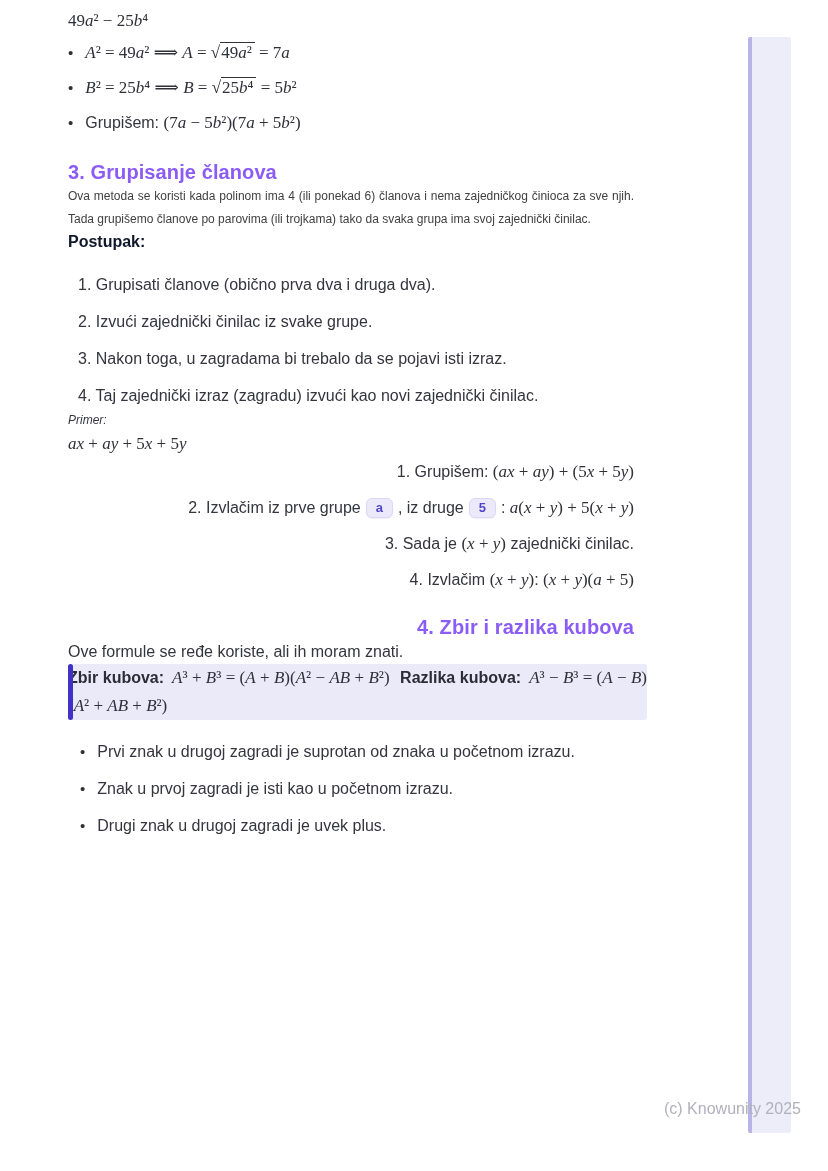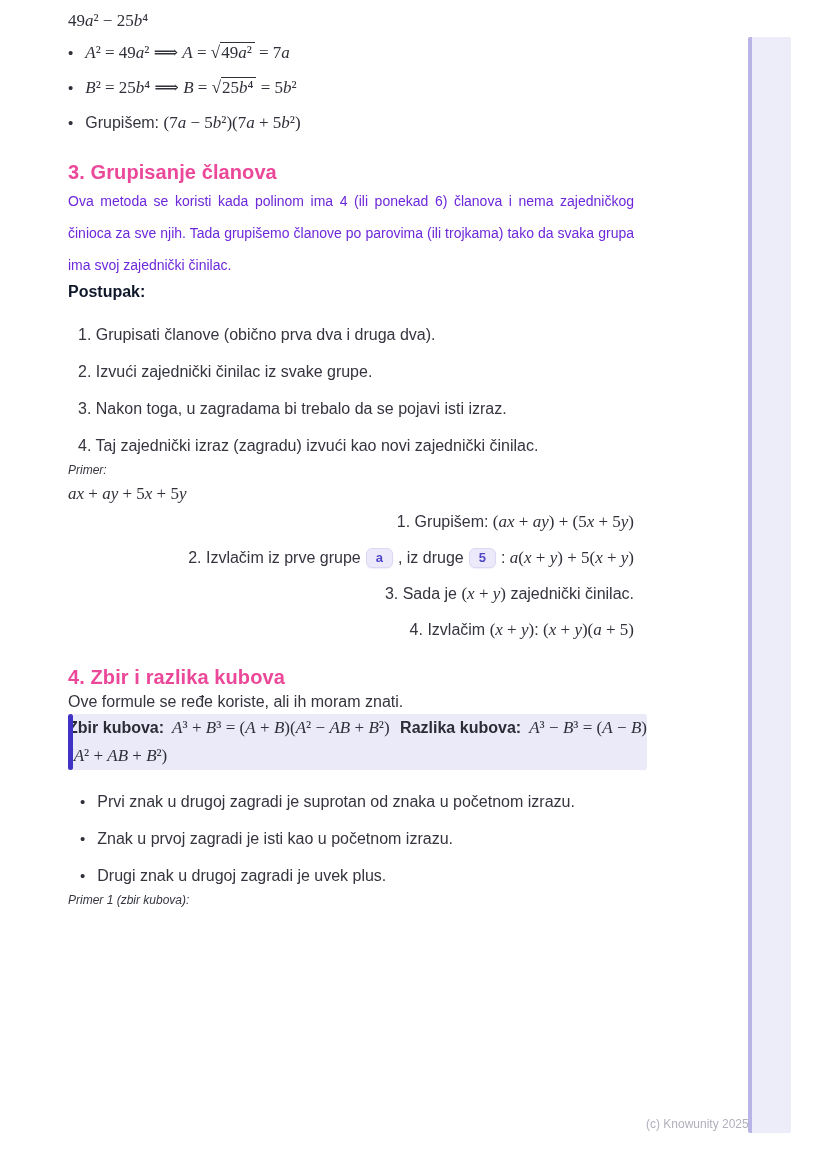--- a/index.html
+++ b/index.html
@@ -18,23 +18,23 @@
   .sq .sqs{font-style:normal;}
   .sq .sqr{display:inline-block;border-top:1.4px solid currentColor;padding:0 3px 0 1px;line-height:1.15;}
 
   
   .expr{margin-top:42px;line-height:24px;}
   .intro-list{margin-top:4px;list-style:none;padding-left:12px;}
   .intro-list li{line-height:24px;margin-bottom:11px;font-size:16px;margin-top:8px;}
   .intro-list li:last-child{margin-bottom:0;}
   .intro-list li::before{content:"•";margin-right:12px;font-size:15px;color:#2f3039;}
 
-  h2.sec{margin-top:24px;font-size:20px;line-height:26px;font-weight:700;color:#ec4899;letter-spacing:.1px;}
-  h2.sec4{margin-top:21px;}
-  .para{margin-top:17px;font-size:14px;line-height:32px;text-align:justify;color:#6d28d9;}
+  h2.sec{margin-top:24px;font-size:20px;line-height:26px;font-weight:700;color:#8b5cf6;letter-spacing:.1px;}
+  h2.sec4{margin-top:21px;text-align:right;}
+  .para{margin-top:17px;font-size:12px;line-height:23px;text-align:justify;color:#404040;}
   .para2{margin-top:17px;font-size:16px;line-height:24px;}
   .blabel{margin-top:16px;font-size:16px;line-height:22px;font-weight:700;color:#0f172a;}
   .ilabel{font-style:italic;font-size:12px;line-height:24px;color:#34353e;}
   .primer{margin-top:7px;}
   .napomena{margin-top:30px;}
   .primer1{margin-top:7px;}
 
   ol.nlist{margin-top:20px;list-style:none;counter-reset:n;padding-left:10px;}
   ol.nlist li{counter-increment:n;line-height:24px;margin-bottom:13px;font-size:16px;}
   ol.nlist li:last-child{margin-bottom:0;}
@@ -63,22 +63,22 @@
   ul.notes{margin-top:20px;list-style:none;padding-left:12px;}
   ul.notes li{line-height:24px;margin-bottom:13px;font-size:16px;}
   ul.notes li:last-child{margin-bottom:0;}
   ul.notes li::before{content:"•";margin-right:12px;font-size:15px;color:#2f3039;}
 
   .side-band{
     position:absolute;left:748px;top:37px;width:39px;height:1096px;
     background:#edecf9;border-left:4px solid #b9b4e8;border-radius:2px;z-index:1;
   }
   .footer{
-    position:absolute;left:646px;top:1101px;z-index:2;
-    font-size:12px;line-height:16px;color:#b2b0bc;white-space:nowrap;margin-top:15px;
+    position:absolute;left:664px;top:1101px;z-index:2;
+    font-size:16px;line-height:16px;color:#b2b0bc;white-space:nowrap;
   }
 </style>
 </head>
 <body>
 
 <div class="page">
   <div class="content">
 
     <div class="math expr">49<i>a</i>² − 25<i>b</i>⁴</div>
 
@@ -121,20 +121,19 @@
       <span class="clabel clabel2">Razlika kubova:</span><span class="math"><i>A</i>³ − <i>B</i>³ = (<i>A</i> − <i>B</i>)(<i>A</i>² + <i>AB</i> + <i>B</i>²)</span>
     </div>
 
 
     <ul class="notes">
       <li>Prvi znak u drugoj zagradi je suprotan od znaka u početnom izrazu.</li>
       <li>Znak u prvoj zagradi je isti kao u početnom izrazu.</li>
       <li>Drugi znak u drugoj zagradi je uvek plus.</li>
     </ul>
 
-    <p class="ilabel primer1">Primer 1 (zbir kubova):</p>
 
   </div>
 
   <div class="side-band"></div>
 
   <div class="footer">(c) Knowunity 2025</div>
 </div>
 
 </body></html>

